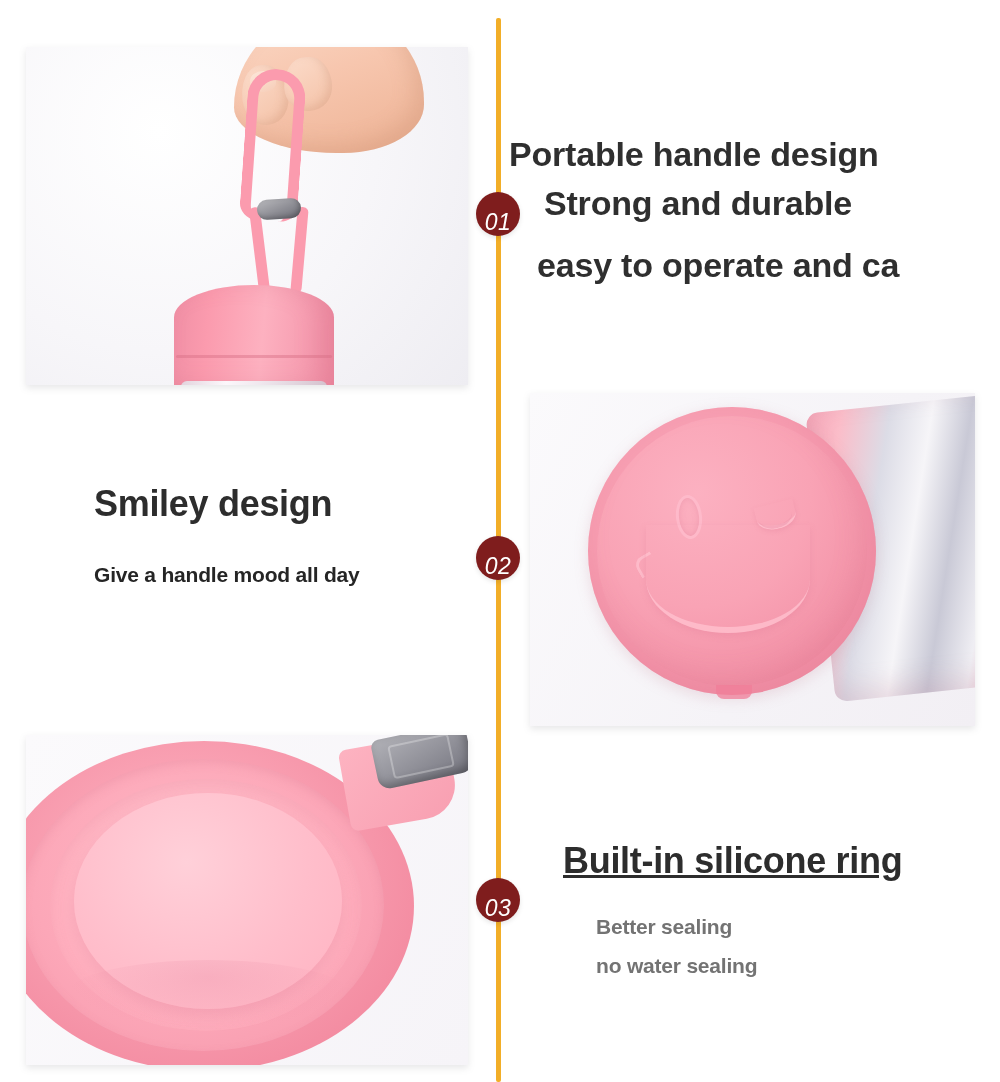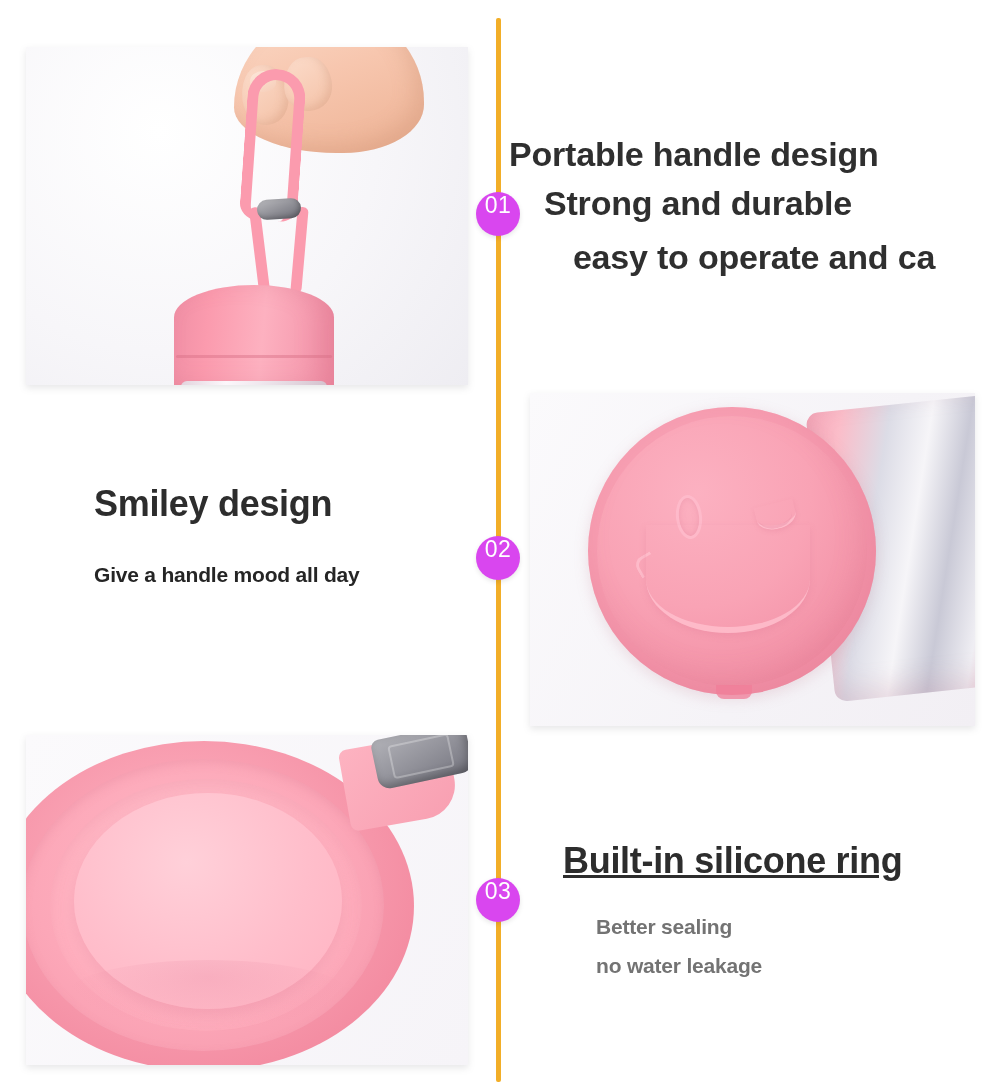--- a/index.html
+++ b/index.html
@@ -29,31 +29,32 @@
     height: 1064px;
     background: #F2AE28;
     border-radius: 2px;
   }
 
   .step-badge {
     position: absolute;
     width: 44px;
     height: 44px;
     border-radius: 50%;
-    background: #d946ef;
+    background: #7f1d1d;
     color: #ffffff;
     font-size: 23px;
     font-weight: 400;
     letter-spacing: 0.5px;
     display: flex;
-    align-items: flex-start;
+    align-items: flex-end;
     justify-content: center;
     left: 476px;
     box-shadow: 0 2px 5px rgba(0,0,0,0.10);
     font-family: "Liberation Sans", sans-serif;
+    font-style: italic;
   }
   .badge-01 { top: 192px; }
   .badge-02 { top: 536px; }
   .badge-03 { top: 878px; }
 
   
   .photo-panel {
     position: absolute;
     overflow: hidden;
     background: #f6f5f8;
@@ -310,21 +311,21 @@
   #text-01 .headline {
     font-size: 34px;
     font-weight: bold;
     color: #2f2f2f;
     line-height: 1.43;
     white-space: nowrap;
     letter-spacing: -0.2px;
   }
   #text-01 .line-1 { padding-left: 8px; }
   #text-01 .line-2 { padding-left: 43px; }
-  #text-01 .line-3 { padding-left: 36px; margin-top: 6px; text-align: center; }
+  #text-01 .line-3 { padding-left: 36px; margin-top: 14px; }
 
   #text-02 { left: 94px; top: 483px; width: 380px; }
   #text-02 .headline {
     font-size: 36px;
     font-weight: bold;
     color: #2d2d2d;
     letter-spacing: -0.3px;
   }
   #text-02 .subline {
     margin-top: 38px;
@@ -420,17 +421,17 @@
   </div>
 
   <div class="step-badge badge-03">
     <span>03</span>
   </div>
 
   <div class="feature-text" id="text-03">
     <div class="headline">Built-in silicone ring</div>
     <div class="subline">
       <div>Better sealing</div>
-      <div>no water leakage</div>
+      <div>no water sealing</div>
     </div>
   </div>
 
 </div>
 
 </body></html>

